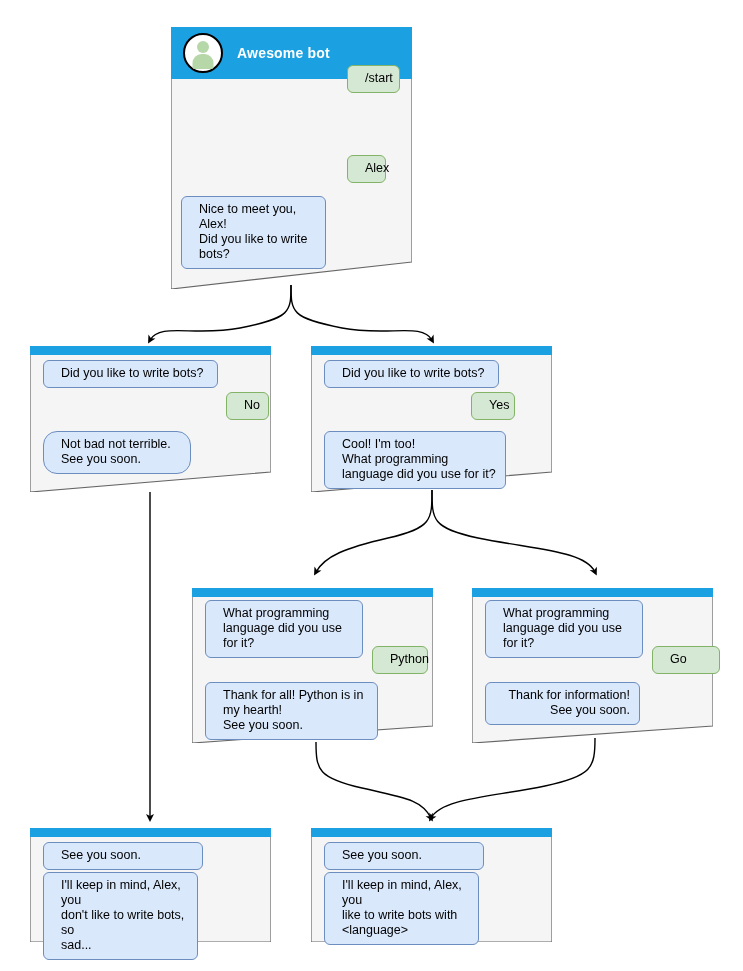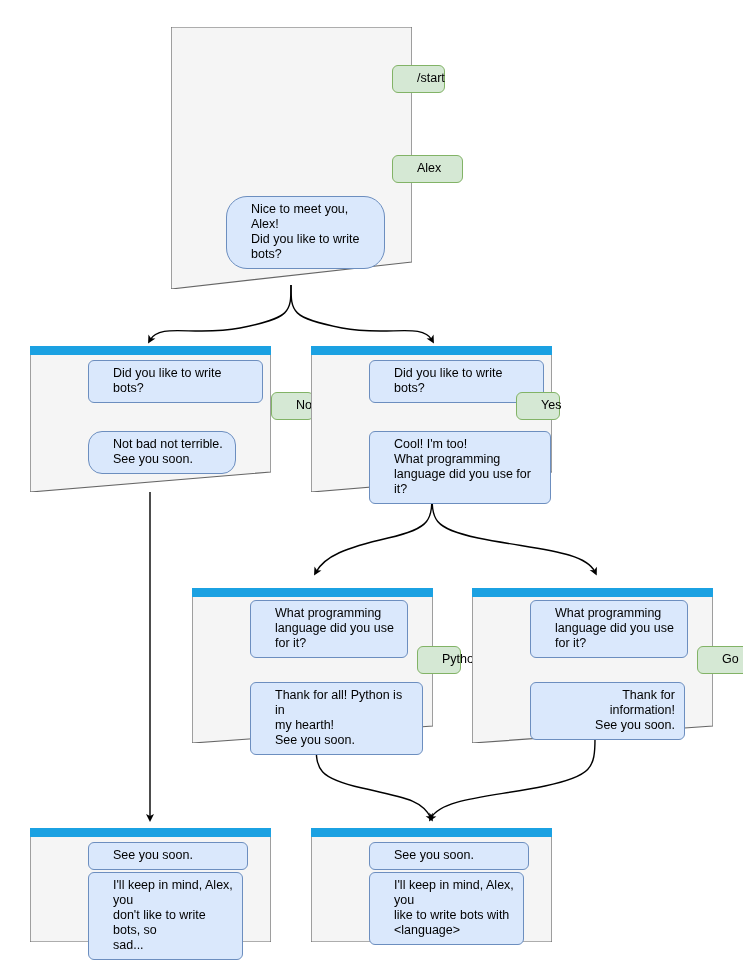--- a/index.html
+++ b/index.html
@@ -48,25 +48,24 @@
   .bot-title{
     margin-left:14px;color:#ffffff;font-size:14px;font-weight:bold;
     letter-spacing:.2px;
   }
 
   .bubble{
     position:absolute;
     box-sizing:border-box;
     border-radius:6px;
     border:1px solid;
-    padding:5px 9px 6px 24px;
+    padding:5px 9px 6px 17px;
     font-size:12.5px;
     line-height:15px;
     white-space:pre-line;
-    margin-left:45px;
   }
   .bubble.bot{
     background:#dae8fc;border-color:#6c8ebf;
   }
   .bubble.user{
     background:#d5e8d4;border-color:#82b366;
   }
 </style>
 </head>
 <body>
@@ -90,23 +89,30 @@
 
     <path d="M316,742 C316,770 318,778 362,788 C406,798 422,800 431,818" fill="none" stroke="#000" stroke-width="1.4" marker-end="url(#ah)"></path>
     <path d="M595,738 C595,768 592,776 545,786 C492,797 442,798 431,818" fill="none" stroke="#000" stroke-width="1.4" marker-end="url(#ah)"></path>
   </svg>
 
   <div class="card" style="left:171px;top:27px;width:241px;height:262px;">
     <svg class="card-shape" viewBox="0 0 241 262" preserveAspectRatio="none">
       <polygon points="0,0 241,0 241,235 0,262" fill="#f5f5f5" stroke="#666" stroke-width="1.2"></polygon>
     </svg>
     <div class="card-body">
+      <div class="hdr titled">
+        <div class="avatar">
+          <div class="head"></div>
+            <div class="torso"></div>
+        </div>
+        <div class="bot-title">Awesome bot</div>
+      </div>
       <div class="bubble user" style="left:176px;top:38px;width:53px;text-align:left;">/start</div>
-      <div class="bubble user" style="left:176px;top:128px;width:71px;">Alex</div>
-      <div class="bubble bot" style="left:10px;top:169px;width:159px;border-radius:21px;">Nice to meet you, Alex!
+      <div class="bubble user" style="left:176px;top:128px;width:39px;">Alex</div>
+      <div class="bubble bot" style="left:10px;top:169px;width:145px;">Nice to meet you, Alex!
 Did you like to write bots?</div>
     </div>
   </div>
 
   <div class="card" style="left:30px;top:346px;width:241px;height:146px;">
     <svg class="card-shape" viewBox="0 0 241 146" preserveAspectRatio="none">
       <polygon points="0,0 241,0 241,126 0,146" fill="#f5f5f5" stroke="#666" stroke-width="1.2"></polygon>
     </svg>
     <div class="card-body">
       <div class="hdr thin"></div>
@@ -132,21 +138,21 @@
   </div>
 
   <div class="card" style="left:192px;top:588px;width:241px;height:155px;">
     <svg class="card-shape" viewBox="0 0 241 155" preserveAspectRatio="none">
       <polygon points="0,0 241,0 241,138 0,155" fill="#f5f5f5" stroke="#666" stroke-width="1.2"></polygon>
     </svg>
     <div class="card-body">
       <div class="hdr thin"></div>
       <div class="bubble bot" style="left:13px;top:12px;width:158px;">What programming
 language did you use for it?</div>
-      <div class="bubble user" style="left:180px;top:58px;width:44px;">Python</div>
+      <div class="bubble user" style="left:180px;top:58px;width:56px;">Python</div>
       <div class="bubble bot" style="left:13px;top:94px;width:173px;">Thank for all! Python is in
 my hearth!
 See you soon.</div>
     </div>
   </div>
 
   <div class="card" style="left:472px;top:588px;width:241px;height:155px;">
     <svg class="card-shape" viewBox="0 0 241 155" preserveAspectRatio="none">
       <polygon points="0,0 241,0 241,138 0,155" fill="#f5f5f5" stroke="#666" stroke-width="1.2"></polygon>
     </svg>

